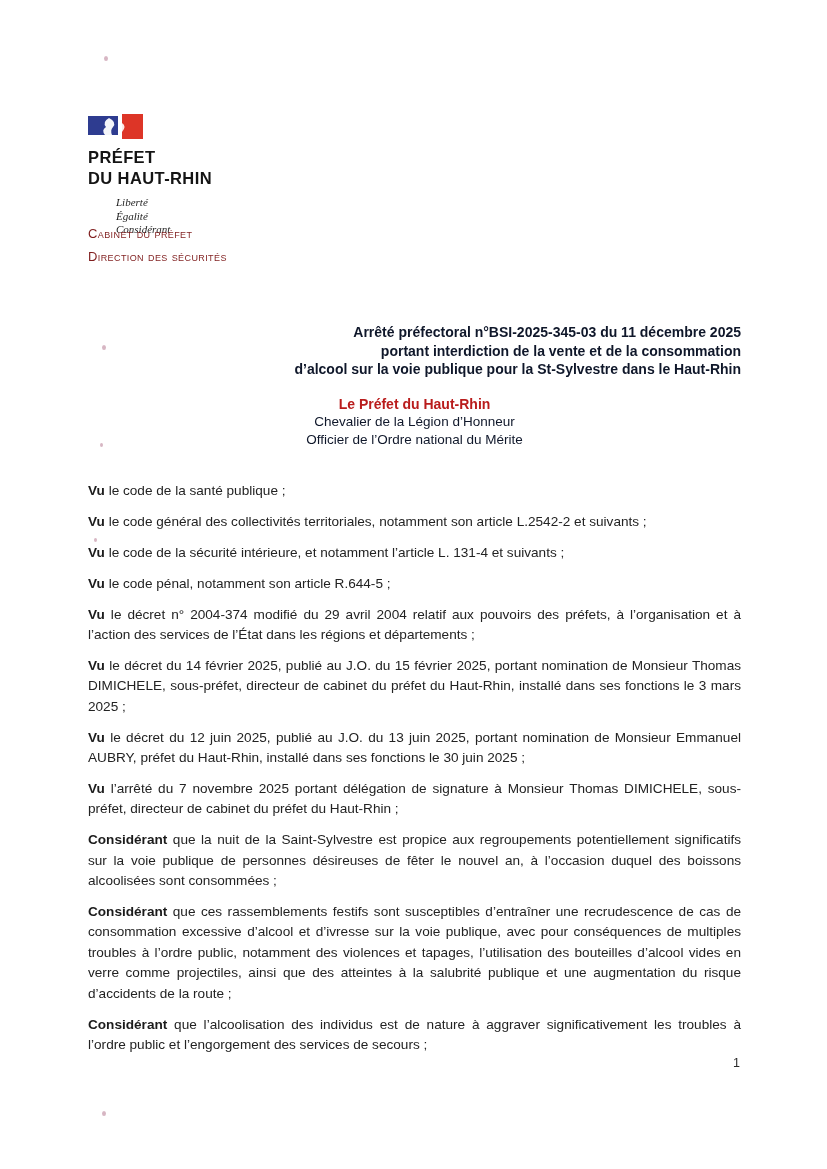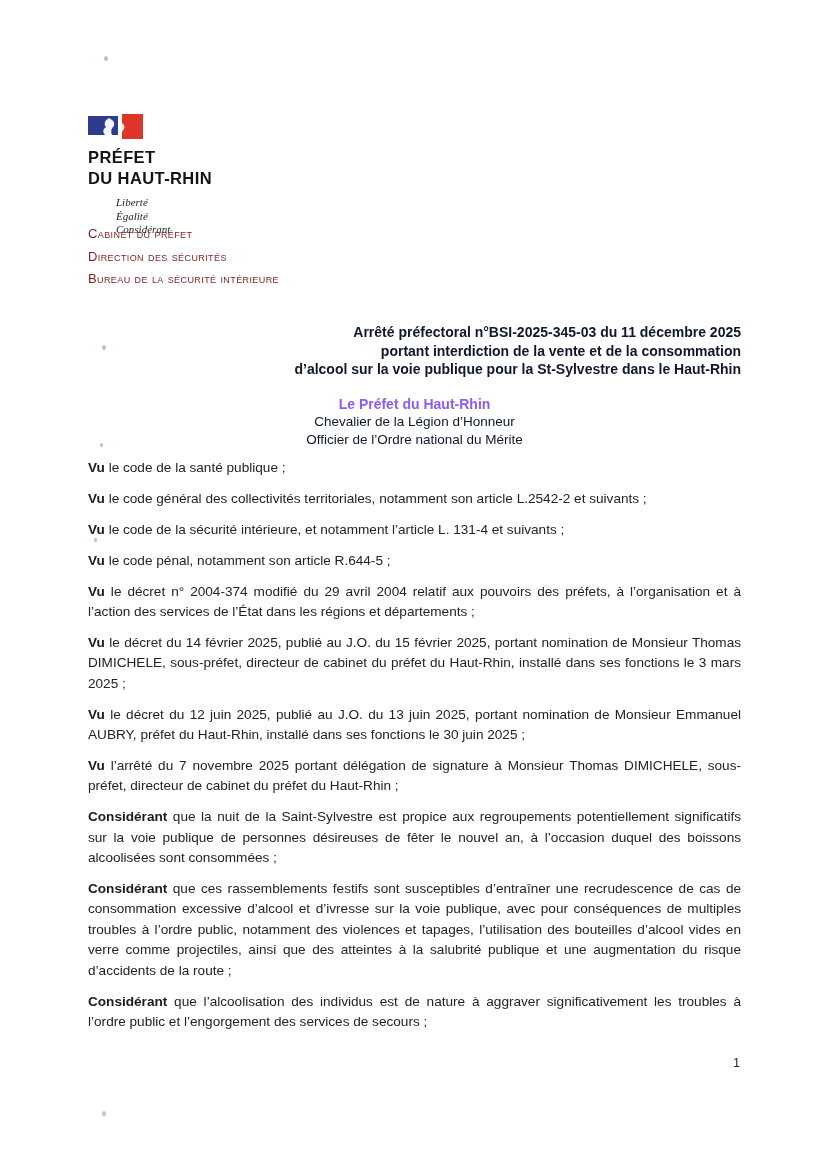--- a/index.html
+++ b/index.html
@@ -73,28 +73,28 @@
 
   
   .authority {
     position: absolute;
     left: 88px;
     top: 395px;
     width: 653px;
     text-align: center;
     line-height: 18px;
   }
-  .authority-name { font-weight: bold; font-size: 14px; color: #8b5cf6; }
+  .authority-name { font-weight: bold; font-size: 14px; color: #b91c1c; }
   .authority-distinction { font-size: 13.5px; color: #0f172a; }
 
   
   .body-text {
     position: absolute;
     left: 88px;
-    top: 458px;
+    top: 481px;
     width: 653px;
   }
   .body-text p {
     margin: 0 0 10.5px 0;
     font-size: 13.6px;
     line-height: 20.4px;
     text-align: justify;
     color: #232323;
   }
   .body-text p .lead { font-weight: bold; color: #1b1b1b; }
@@ -141,21 +141,20 @@
     <div class="motto">
       <div>Liberté</div>
       <div>Égalité</div>
       <div>Considérant</div>
     </div>
   </div>
 
   <div class="services">
     <div class="service-line">Cabinet du préfet</div>
     <div class="service-line">Direction des sécurités</div>
-    <div class="service-line">Bureau de la sécurité intérieure</div>
   </div>
 
   <div class="title-block">
     <div>Arrêté préfectoral n°BSI-2025-345-03 du 11 décembre 2025</div>
     <div>portant interdiction de la vente et de la consommation</div>
     <div>d’alcool sur la voie publique pour la St-Sylvestre dans le Haut-Rhin</div>
   </div>
 
   <div class="authority">
     <div class="authority-name">Le Préfet du Haut-Rhin</div>

